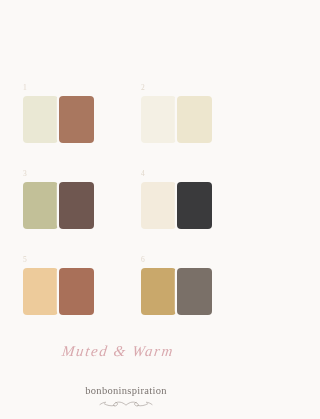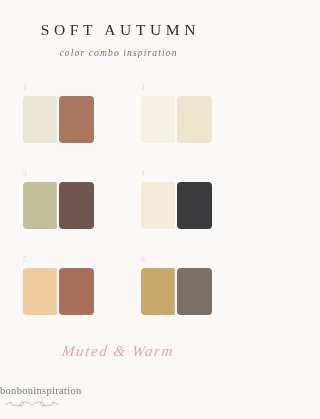--- a/index.html
+++ b/index.html
@@ -100,44 +100,41 @@
     transform: skewX(-7deg);
     white-space: nowrap;
   }
 
   
   .footer {
     position: absolute;
     top: 386px;
     left: 0;
     width: 236px;
-    text-align: left;
+    text-align: center;
+    padding-left: 8px;
   }
   .brand {
     font-family: "Liberation Serif", serif;
     font-size: 10.5px;
     letter-spacing: .3px;
     color: #7b7470;
     line-height: 1;
   }
   .flourish {
     margin-top: 3px;
     line-height: 0;
   }
   .flourish svg { display: inline-block; }
 </style>
 </head>
 <body>
 
 <div id="pin" style="background: rgb(251, 249, 247);">
 
-  <div class="header">
-    <div class="title" style="color: rgb(47, 43, 41);">SOFT AUTUMN</div>
-    <div class="subtitle" style="color: rgb(138, 102, 84);">color combo inspiration</div>
-  </div>
 
   <div class="grid">
 
     <div class="combo">
       <div class="combo-num" style="color: rgb(226, 217, 205);">1</div>
       <div class="swatches">
         <div class="swatch" style="background: rgb(234, 232, 212);"></div>
         <div class="swatch" style="background: rgb(169, 119, 95);"></div>
       </div>
     </div>

